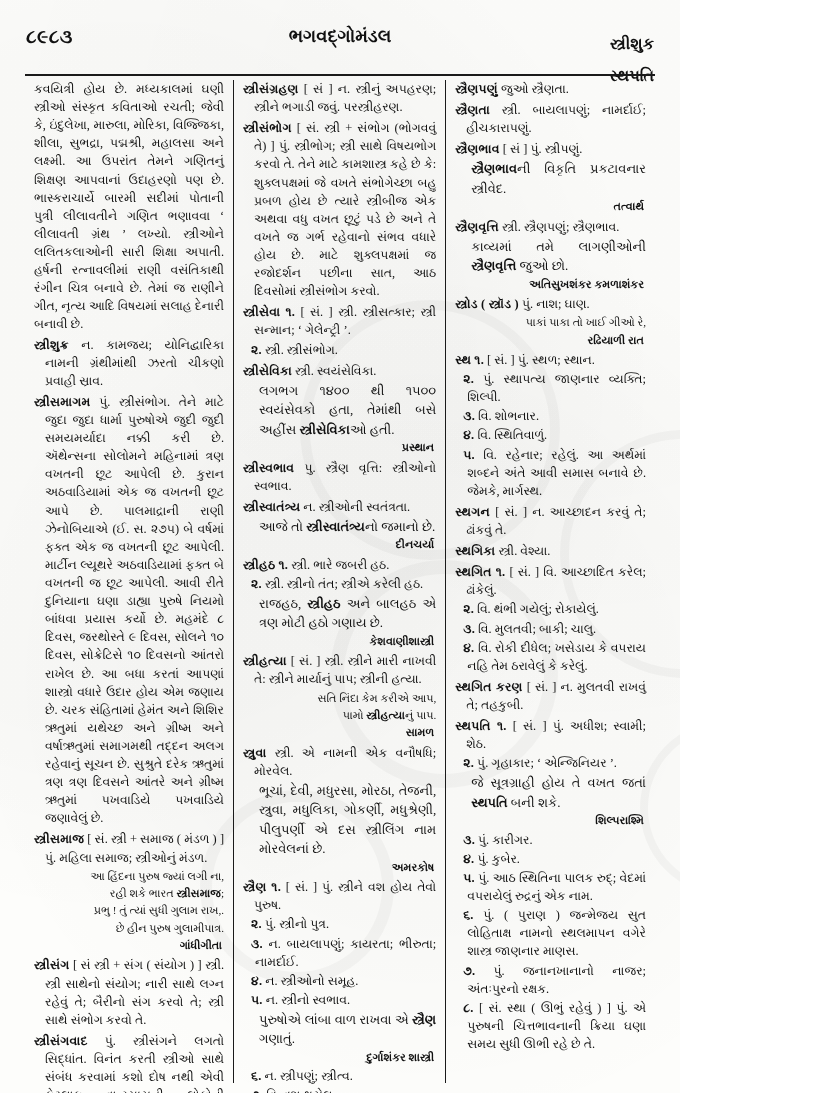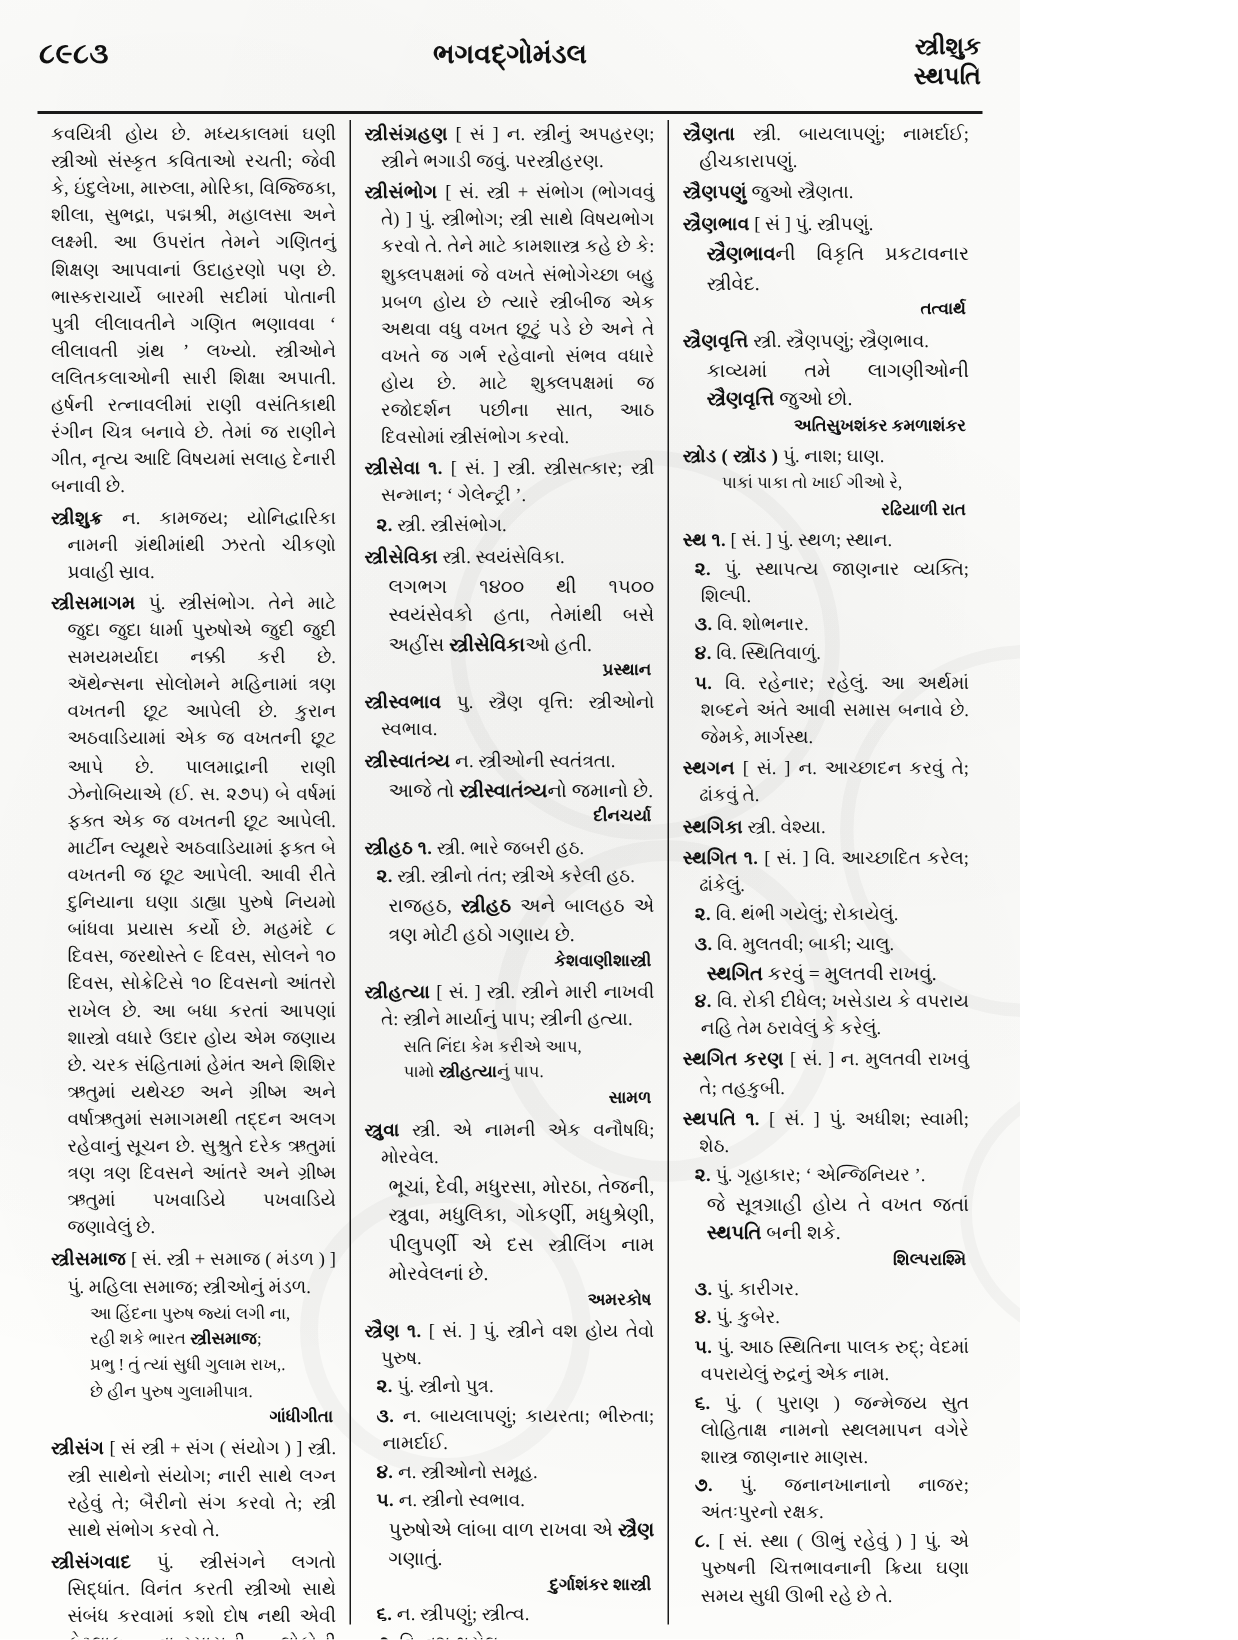--- a/index.html
+++ b/index.html
@@ -60,21 +60,21 @@
     font-weight: bold;
   }
   .rh-guides {
     position: absolute;
     right: 26px; top: 0px;
     text-align: right;
     font-size: 16px;
     font-weight: bold;
     line-height: 1.25;
   }
-  .rh-guides div { white-space: nowrap; }
+  .rh-guides div { white-space: nowrap; margin-top: 12px; }
 
   #rule {
     position: absolute;
     left: 25px;
     right: 25px;
     top: 74px;
     height: 2px;
     background: #1a1a1a;
   }
 
@@ -136,20 +136,21 @@
     text-align: justify;
   }
   .verse {
     font-size: 11.2px;
     line-height: 1.55;
     margin: 1px 0 0 0;
   }
   .verse div {
     padding-left: 26px;
     white-space: pre-wrap;
+    text-align: right;
   }
   .src {
     font-size: 11.2px;
     font-weight: bold;
     text-align: right;
     margin: 0 0 2px 0;
     padding-right: 2px;
   }
 </style>
 </head>
@@ -253,24 +254,24 @@
           <div class="para sense"><span class="hw">૬.</span> <span class="pos">ન.</span> સ્ત્રીપણું; સ્ત્રીત્વ.</div>
           <div class="para sense"><span class="hw">૭.</span> <span class="pos">વિ.</span> વશ થયેલ.</div>
           <div class="para sense"><span class="hw">૮.</span> <span class="pos">વિ.</span> સ્ત્રી જેવું નરમ; બાયલું; જનાની; બીકણ ને બેવડું; નામર્દ.</div>
           <div class="quote"><b class="inline">સ્ત્રૈણ</b> પુરુષોનો સંગ, સ્ત્રીસંગ પેઠે વર્જવો સદા.</div>
           <div class="src">શિક્ષાપત્રી</div>
           <div class="para sense"><span class="hw">૯.</span> <span class="pos">વિ.</span> સ્ત્રીનું; સ્ત્રી જાતિને લગતું.</div>
         </div>
       </div>
     <div class="col c3" id="col3">
         <div class="entry">
+          <div class="para hang"><span class="hw">સ્ત્રૈણપણું</span> જુઓ સ્ત્રૈણતા.</div>
+        </div>
+        <div class="entry">
           <div class="para hang"><span class="hw">સ્ત્રૈણતા</span> <span class="pos">સ્ત્રી.</span> બાયલાપણું; નામર્દાઈ; હીચકારાપણું.</div>
-        </div>
-        <div class="entry">
-          <div class="para hang"><span class="hw">સ્ત્રૈણપણું</span> જુઓ સ્ત્રૈણતા.</div>
         </div>
         <div class="entry">
           <div class="para hang"><span class="hw">સ્ત્રૈણભાવ</span> <span class="etym">[ સં ]</span> <span class="pos">પું.</span> સ્ત્રીપણું.</div>
           <div class="quote"><b class="inline">સ્ત્રૈણભાવ</b>ની વિકૃતિ પ્રકટાવનાર સ્ત્રીવેદ.</div>
           <div class="src">તત્વાર્થ</div>
         </div>
         <div class="entry">
           <div class="para hang"><span class="hw">સ્ત્રૈણવૃત્તિ</span> <span class="pos">સ્ત્રી.</span> સ્ત્રૈણપણું; સ્ત્રૈણભાવ.</div>
           <div class="quote">કાવ્યમાં તમે લાગણીઓની <b class="inline">સ્ત્રૈણવૃત્તિ</b> જુઓ છો.</div>
           <div class="src">અતિસુખશંકર કમળાશંકર</div>
@@ -292,21 +293,20 @@
         <div class="entry">
           <div class="para hang"><span class="hw">સ્થગન</span> <span class="etym">[ સં. ]</span> <span class="pos">ન.</span> આચ્છાદન કરવું તે; ઢાંકવું તે.</div>
         </div>
         <div class="entry">
           <div class="para hang"><span class="hw">સ્થગિકા</span> <span class="pos">સ્ત્રી.</span> વેશ્યા.</div>
         </div>
         <div class="entry">
           <div class="para hang"><span class="hw">સ્થગિત</span> <span class="hw">૧.</span> <span class="etym">[ સં. ]</span> <span class="pos">વિ.</span> આચ્છાદિત કરેલ; ઢાંકેલું.</div>
           <div class="para sense"><span class="hw">૨.</span> <span class="pos">વિ.</span> થંભી ગયેલું; રોકાયેલું.</div>
           <div class="para sense"><span class="hw">૩.</span> <span class="pos">વિ.</span> મુલતવી; બાકી; ચાલુ.</div>
-          <div class="quote"><b class="inline">સ્થગિત</b> કરવું = મુલતવી રાખવું.</div>
           <div class="para sense"><span class="hw">૪.</span> <span class="pos">વિ.</span> રોકી દીધેલ; ખસેડાય કે વપરાય નહિ તેમ ઠરાવેલું કે કરેલું.</div>
         </div>
         <div class="entry">
           <div class="para hang"><span class="hw">સ્થગિત કરણ</span> <span class="etym">[ સં. ]</span> <span class="pos">ન.</span> મુલતવી રાખવું તે; તહકુબી.</div>
         </div>
         <div class="entry">
           <div class="para hang"><span class="hw">સ્થપતિ</span> <span class="hw">૧.</span> <span class="etym">[ સં. ]</span> <span class="pos">પું.</span> અધીશ; સ્વામી; શેઠ.</div>
           <div class="para sense"><span class="hw">૨.</span> <span class="pos">પું.</span> ગૃહાકાર; ‘ એન્જિનિયર ’.</div>
           <div class="quote">જે સૂત્રગ્રાહી હોય તે વખત જતાં <b class="inline">સ્થપતિ</b> બની શકે.</div>
           <div class="src">શિલ્પરાશ્મિ</div>

